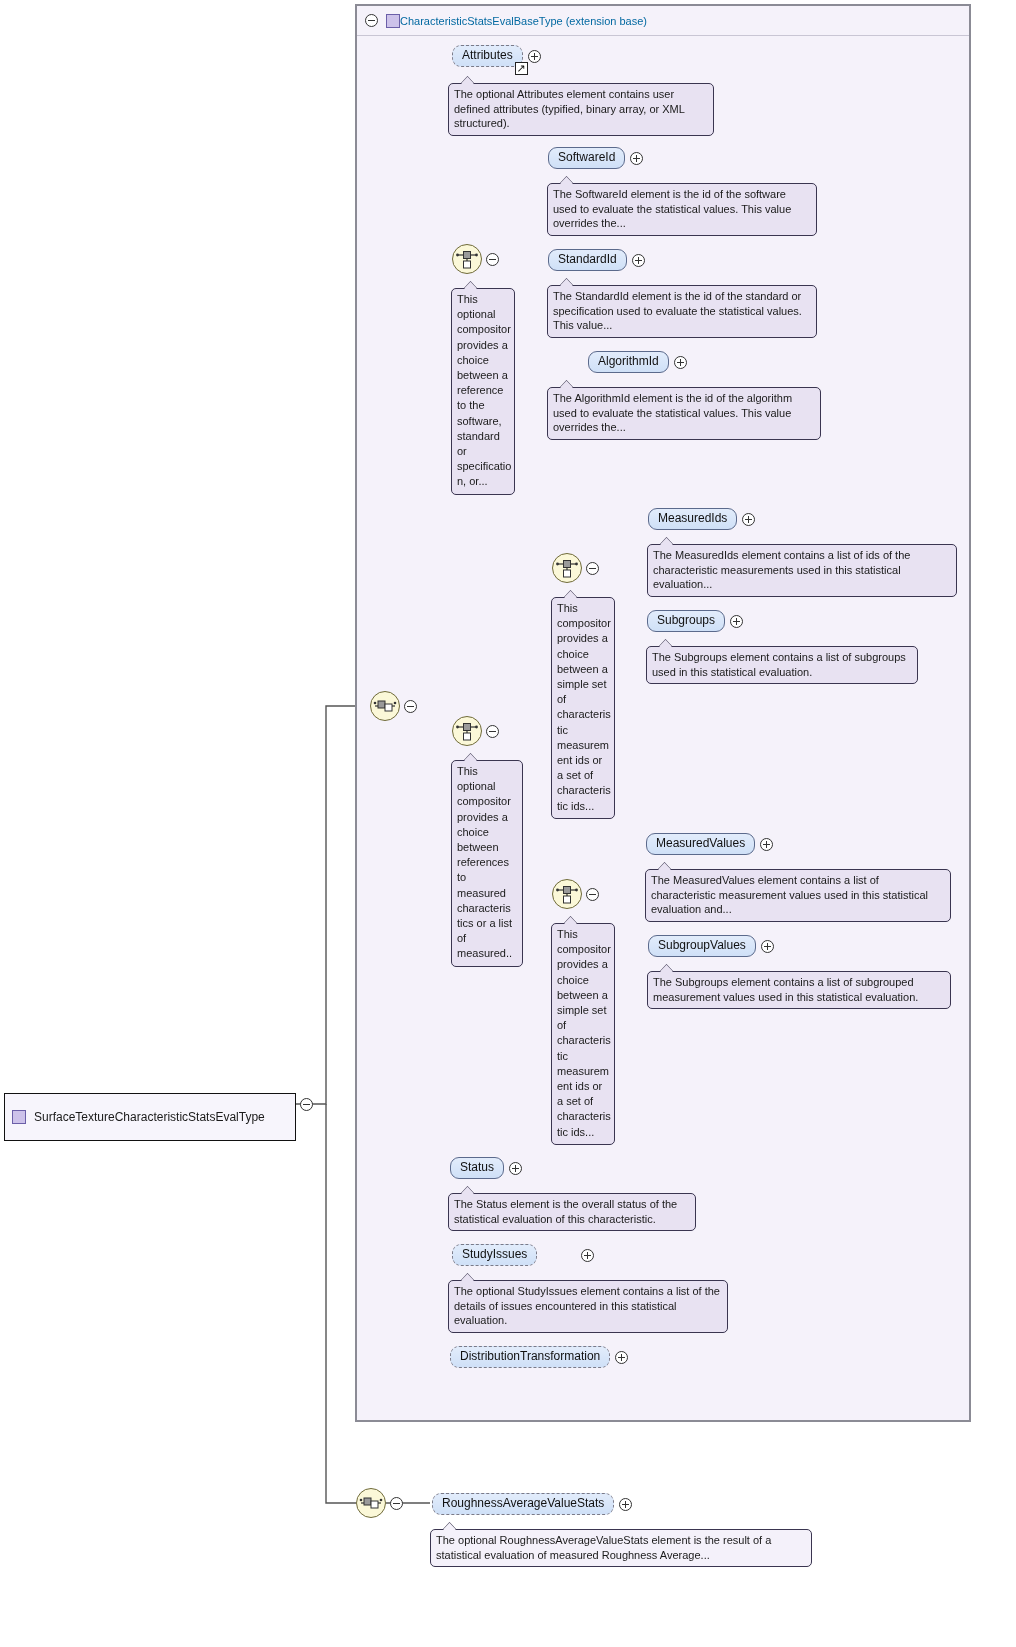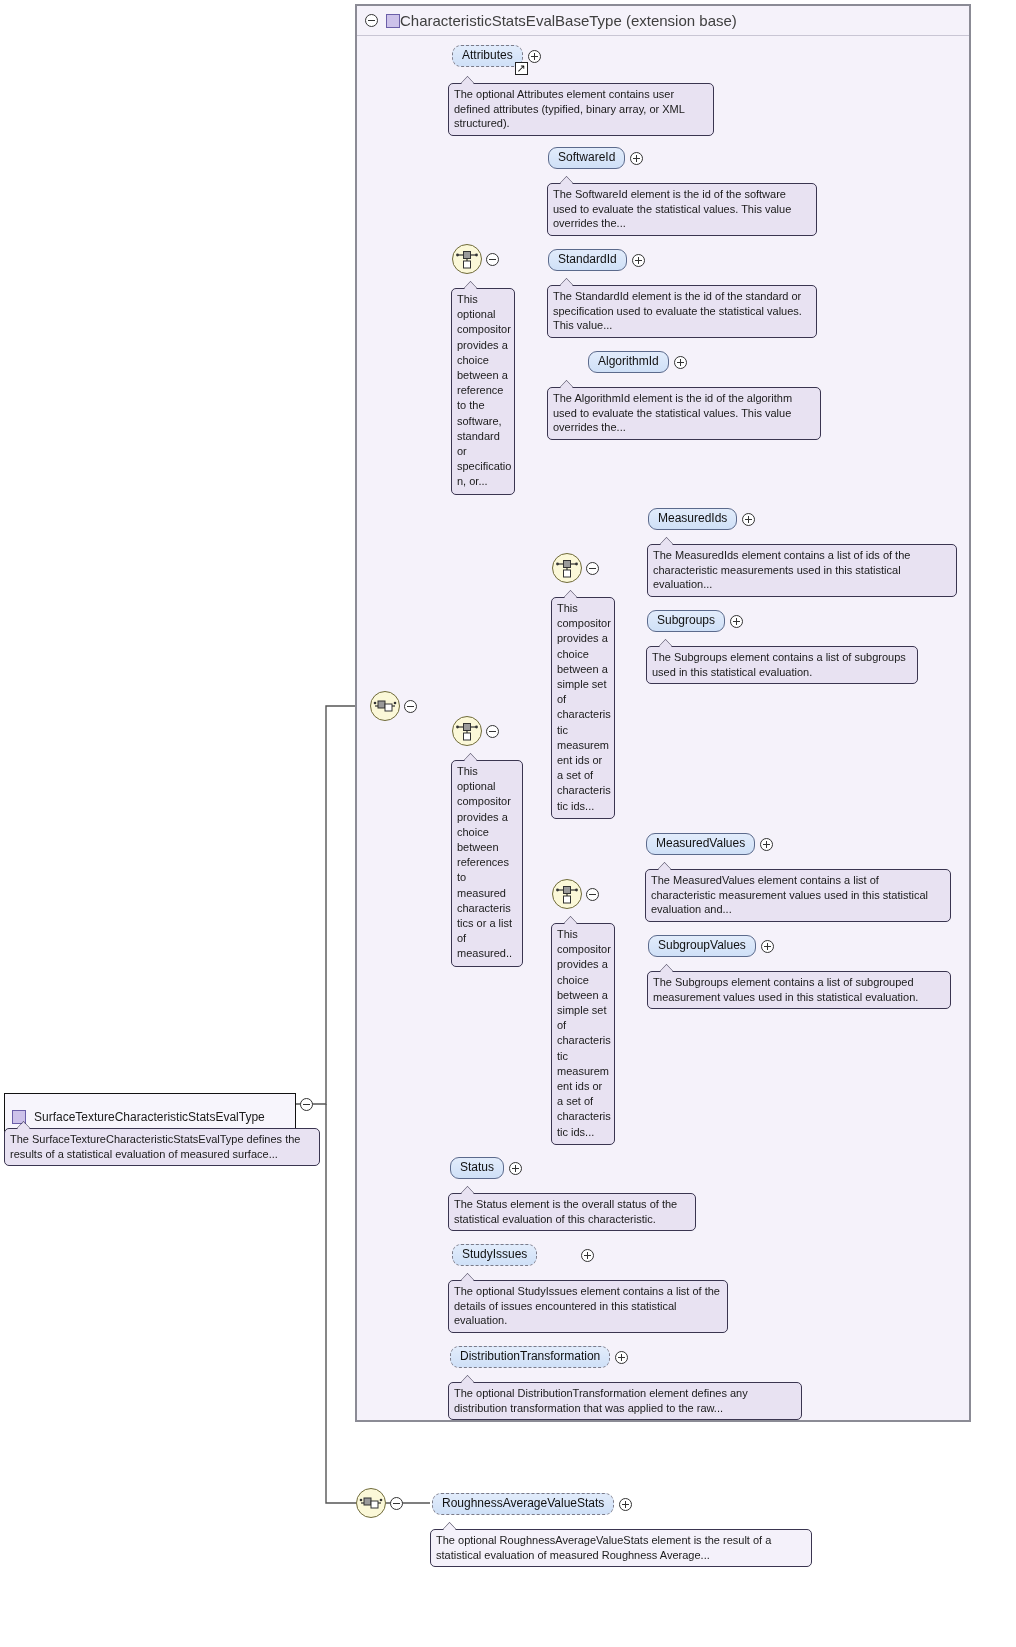--- a/index.html
+++ b/index.html
@@ -46,22 +46,22 @@
     right: 0;
     height: 30px;
     border-bottom: 1px solid #c9c6d4;
     display: flex;
     align-items: center;
     box-sizing: border-box;
     padding-left: 8px;
     background: #f5f2fa;
   }
   .ext-title {
-    font-size: 15px;
-    color: #404040;
+    font-size: 11px;
+    color: #0369a1;
     white-space: nowrap;
   }
 
   
   .toggle {
     width: 13px;
     height: 13px;
     border: 1px solid #333;
     border-radius: 50%;
     background: #ffffff;
@@ -256,21 +256,20 @@
       <span class="type-swatch" style="margin-left:8px;"></span>
       <span class="ext-title">CharacteristicStatsEvalBaseType (extension base)</span>
     </div>
   </div>
 
   <div class="typebox" style="left:4px; top:1093px; width:292px;">
     <span class="type-swatch"></span>
     <span>SurfaceTextureCharacteristicStatsEvalType</span>
   </div>
   <span class="toggle" style="position:absolute; left:300px; top:1098px;"></span>
-  <div class="anno" style="left:4px; top:1128px; width:316px;">The SurfaceTextureCharacteristicStatsEvalType defines the results of a statistical evaluation of measured surface...</div>
 
   <div class="compositor" style="left:370px; top:691px;">
     <svg width="28" height="28" viewBox="0 0 28 28">
       <line x1="4" y1="14" x2="24" y2="14" stroke="#333" stroke-width="1.2"></line>
       <rect x="7" y="9" width="7" height="7" fill="#9a9a9a" stroke="#333" stroke-width="1"></rect>
       <rect x="14" y="12" width="7" height="7" fill="#ffffff" stroke="#333" stroke-width="1"></rect>
       <circle cx="4" cy="11" r="1.3" fill="#333"></circle>
       <circle cx="24" cy="11" r="1.3" fill="#333"></circle>
     </svg>
   </div>
@@ -408,21 +407,20 @@
     <span class="toggle plus"></span>
   </div>
   <div class="anno" style="left:448px; top:1280px; width:280px;">The optional StudyIssues element contains a list of the details of issues encountered in this statistical evaluation.</div>
 
   <div class="node" style="left:450px; top:1346px;">
     <span class="node-box optional">
       <span>DistributionTransformation</span>
     </span>
     <span class="toggle plus"></span>
   </div>
-  <div class="anno" style="left:448px; top:1382px; width:354px;">The optional DistributionTransformation element defines any distribution transformation that was applied to the raw...</div>
 
 
   <div class="compositor" style="left:356px; top:1488px;">
     <svg width="28" height="28" viewBox="0 0 28 28">
       <line x1="4" y1="14" x2="24" y2="14" stroke="#333" stroke-width="1.2"></line>
       <rect x="7" y="9" width="7" height="7" fill="#9a9a9a" stroke="#333" stroke-width="1"></rect>
       <rect x="14" y="12" width="7" height="7" fill="#ffffff" stroke="#333" stroke-width="1"></rect>
       <circle cx="4" cy="11" r="1.3" fill="#333"></circle>
       <circle cx="24" cy="11" r="1.3" fill="#333"></circle>
     </svg>

